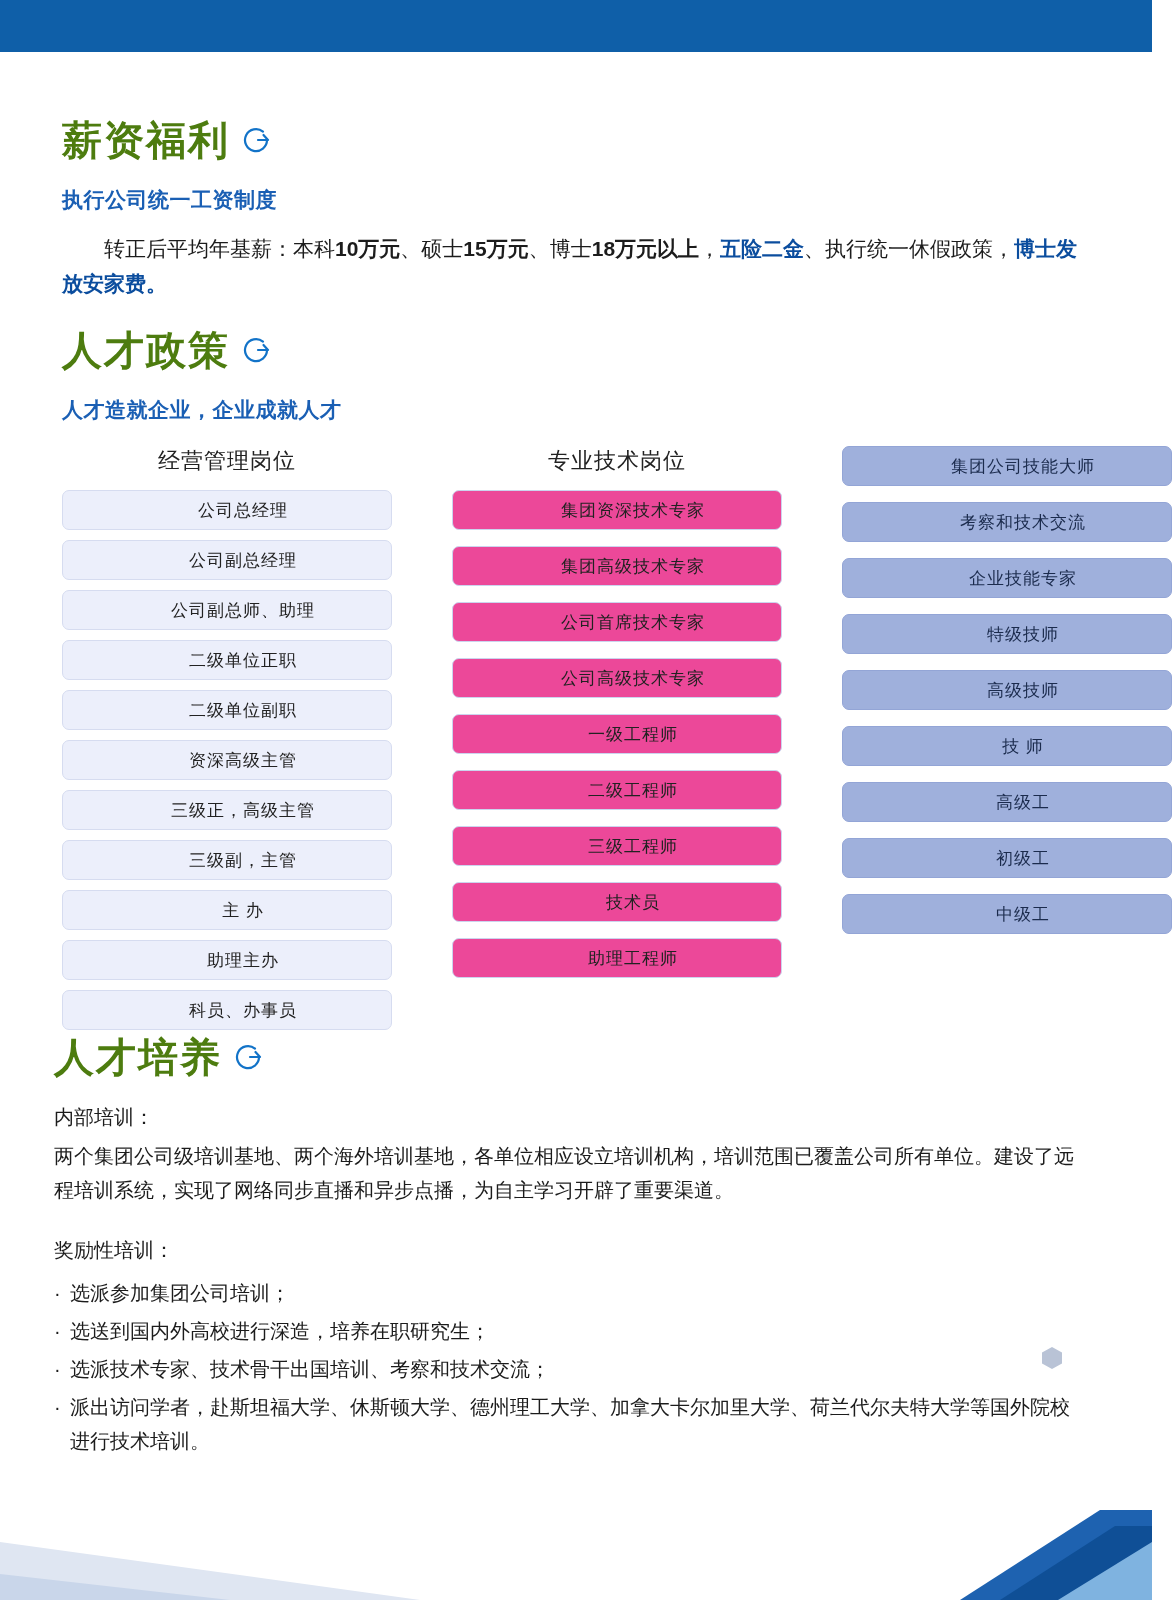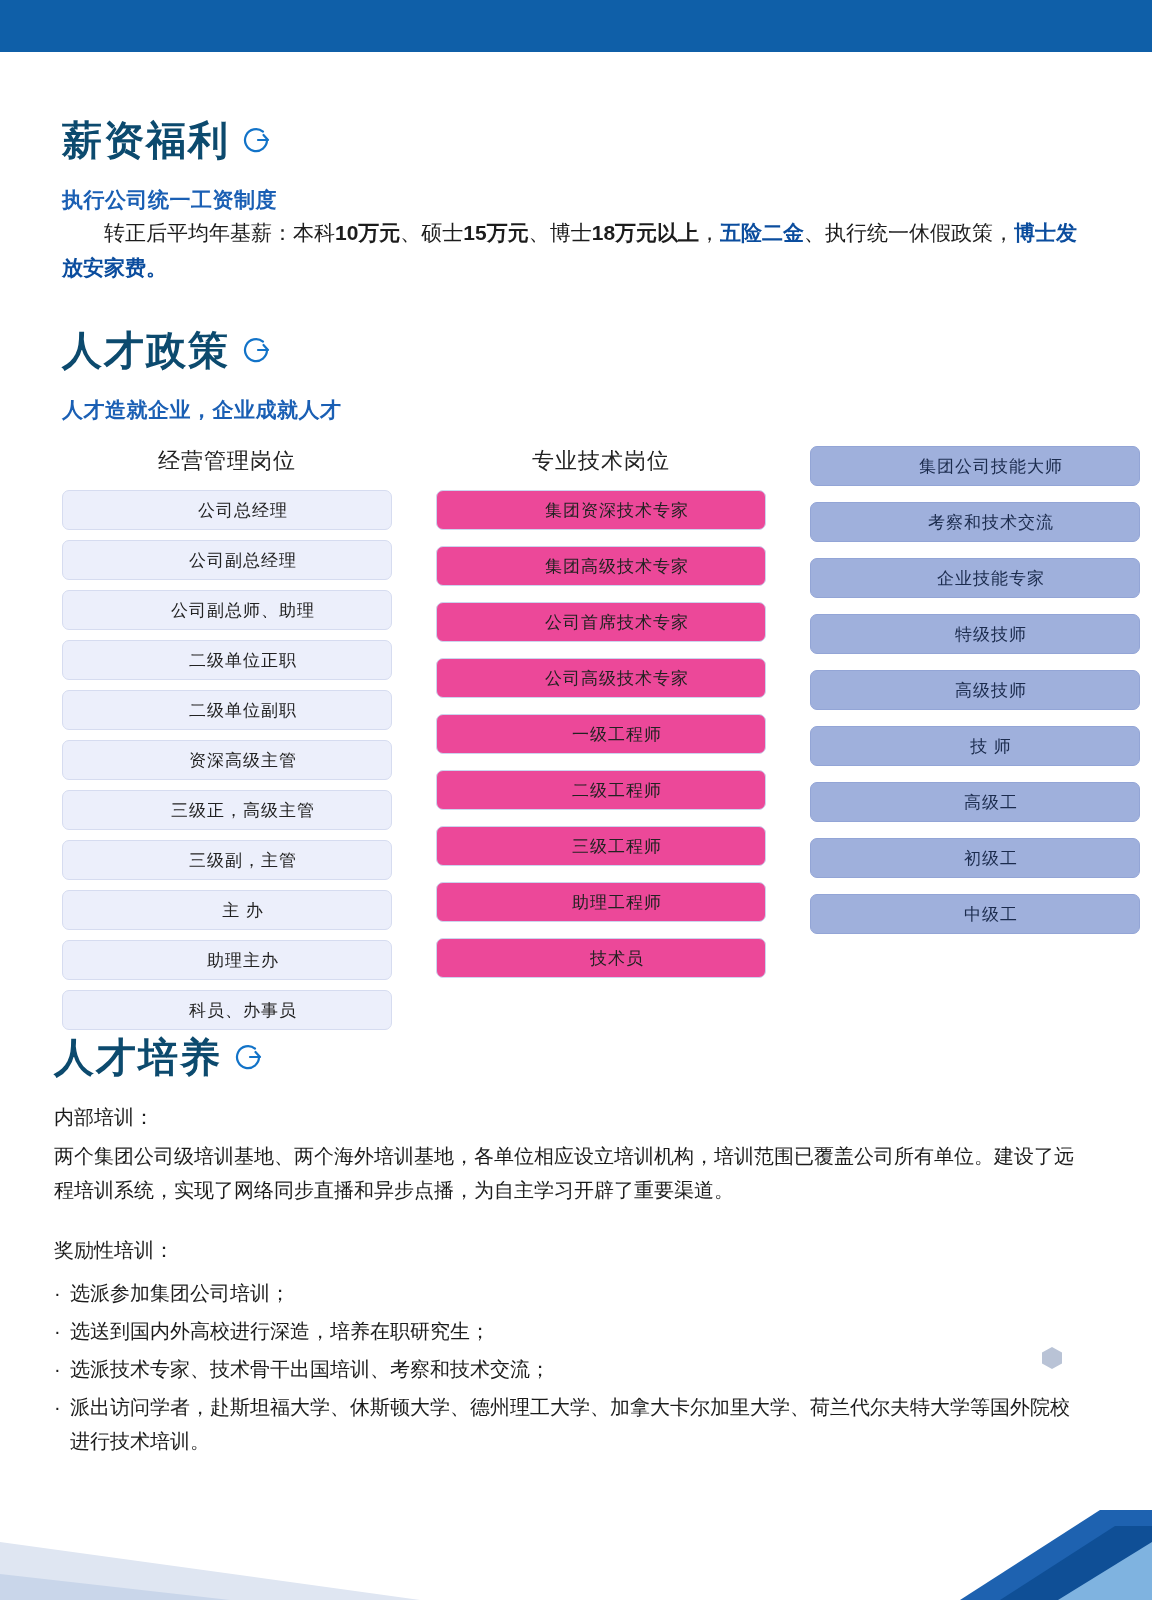--- a/index.html
+++ b/index.html
@@ -45,21 +45,21 @@
     left: 0;
     width: 1152px;
     height: 1548px;
   }
 
   
   .section-head {
     display: flex;
     align-items: center;
     gap: 12px;
-    color: #0c4a6e;
+    color: #4d7c0f;
     font-size: 40px;
     font-weight: bold;
     letter-spacing: 2px;
     margin: 0;
     line-height: 1;
   }
   .arrow-circle {
     display: inline-block;
     width: 30px;
     height: 30px;
@@ -86,21 +86,21 @@
     font-weight: bold;
   }
   .para .hl-num {
     color: #1c1c1c;
     font-weight: bold;
   }
 
   
   .ladders {
     display: flex;
-    gap: 0;
+    gap: 16px;
     justify-content: flex-start;
   }
   .ladder-col {
     width: 330px;
     margin-right: 22px;
   }
   .ladder-col:last-child { margin-right: 0; }
   .col-title {
     text-align: center;
     font-size: 22px;
@@ -189,21 +189,21 @@
       <span class="arrow-circle">
         <svg width="30" height="30" viewBox="0 0 30 30">
           <path d="M25 15 A11 11 0 1 1 21 6.6" fill="none" stroke="#1273c8" stroke-width="2.2" stroke-linecap="round"></path>
           <path d="M16 15 L26 15 L21.5 10" fill="none" stroke="#1273c8" stroke-width="2.2" stroke-linecap="round" stroke-linejoin="round"></path>
         </svg>
       </span>
     </div>
 
     <div class="sub-head" style="margin-top:26px;">执行公司统一工资制度</div>
 
-    <div class="para" style="margin-top:2px; width:1035px; text-indent:42px;">
+    <div class="para" style="margin-top:18px; width:1035px; text-indent:42px;">
       <span>转正后平均年基薪：本科</span><span class="hl-num">10万元</span><span>、硕士</span><span class="hl-num">15万元</span><span>、博士</span><span class="hl-num">18万元以上</span><span>，</span><span class="hl">五险二金</span><span>、执行统一休假政策，</span><span class="hl">博士发放安家费。</span>
     </div>
   </div>
 
   <div style="position:absolute; left:62px; top:278px;">
     <div class="section-head">
       <span>人才政策</span>
       <span class="arrow-circle">
         <svg width="30" height="30" viewBox="0 0 30 30">
           <path d="M25 15 A11 11 0 1 1 21 6.6" fill="none" stroke="#1273c8" stroke-width="2.2" stroke-linecap="round"></path>
@@ -233,22 +233,22 @@
 
       <div class="ladder-col col-b" style="margin-left:22px;">
         <div class="col-title">专业技术岗位</div>
         <div class="chip">集团资深技术专家</div>
         <div class="chip">集团高级技术专家</div>
         <div class="chip">公司首席技术专家</div>
         <div class="chip">公司高级技术专家</div>
         <div class="chip">一级工程师</div>
         <div class="chip">二级工程师</div>
         <div class="chip">三级工程师</div>
+        <div class="chip">技术员</div>
         <div class="chip">助理工程师</div>
-        <div class="chip">技术员</div>
       </div>
 
       <div class="ladder-col col-c" style="margin-left:22px;">
         <div class="chip">集团公司技能大师</div>
         <div class="chip">考察和技术交流</div>
         <div class="chip">企业技能专家</div>
         <div class="chip">特级技师</div>
         <div class="chip">高级技师</div>
         <div class="chip">技 师</div>
         <div class="chip">高级工</div>

